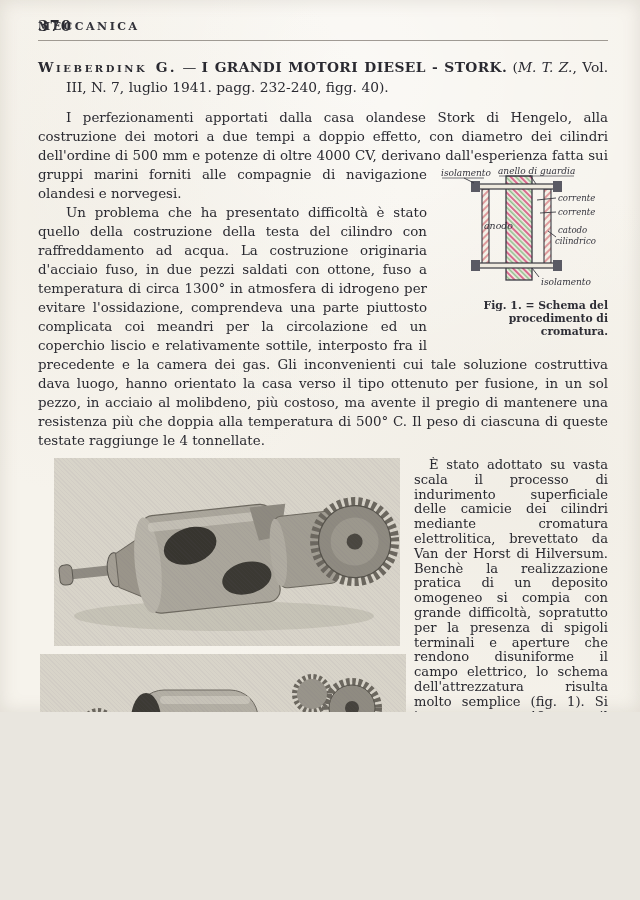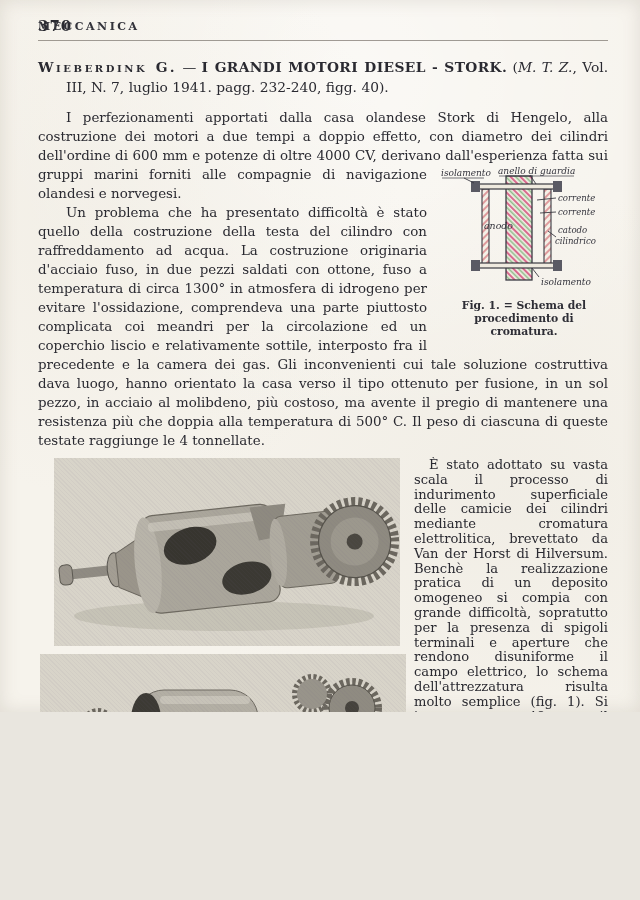--- a/index.html
+++ b/index.html
@@ -33,21 +33,21 @@
   .a-title{font-weight:bold;letter-spacing:.4px;}
   .ref-it{font-style:italic;margin-top:23px;}
   
   .body-text{font-size:13.4px;line-height:19px;text-align:justify;margin:0;}
   .para1{margin-top:11px;text-indent:28px;}
   .para2{text-indent:28px;}
   
   .fig1{display:block;float:right;width:168px;margin:2px 0 0 13px;text-indent:0;}
   .fig1-caption{
     display:block;margin-top:5px;font-size:10.8px;line-height:13px;
-    font-weight:bold;text-align:center;color:#2e2e36;
+    font-weight:bold;text-align:right;color:#2e2e36;
   }
   
   .two-col{display:flex;justify-content:space-between;clear:right;margin-top:8px;}
   .photos-col{width:372px;}
   .photo-wrap{position:relative;display:block;}
   .photo1-wrap{width:346px;height:188px;margin-left:16px;}
   .photo2-wrap{width:366px;height:255px;margin-top:8px;margin-left:2px;}
   .halftone{
     position:absolute;inset:0;pointer-events:none;
     background:repeating-linear-gradient(45deg, rgba(110,95,130,.06) 0 1px, rgba(0,0,0,0) 1px 3px);
@@ -84,21 +84,21 @@
     <div class="rule"></div>
 
     <div class="article-heading">
       <span class="author">Wieberdink G.</span>
       <span class="dash">—</span>
       <span class="a-title">I GRANDI MOTORI DIESEL - STORK.</span>
       <span>(</span><span class="ref-it">M. T. Z.</span><span>, Vol. III, N. 7, luglio 1941. pagg. 232-240, figg. 40).</span>
     </div>
 
     <p class="body-text para1">
-      <span>I perfezionamenti apportati dalla casa olandese Stork di Hengelo, alla costruzione dei motori a due tempi a doppio effetto, con diametro dei cilindri dell'ordine di 600 mm e potenze di oltre 4000 CV, derivano dall'esperienza fatta</span>
+      <span>I perfezionamenti apportati dalla casa olandese Stork di Hengelo, alla costruzione dei motori a due tempi a doppio effetto, con diametro dei cilindri dell'ordine di 500 mm e potenze di oltre 4000 CV, derivano dall'esperienza fatta</span>
       <span class="fig1">
         <svg width="168" height="122" viewBox="0 0 168 122">
           <defs>
             <pattern id="hatchAnode" width="7" height="7" patternUnits="userSpaceOnUse" patternTransform="rotate(-45)">
               <rect width="7" height="7" fill="#f2eee4"></rect>
               <line x1="1" y1="0" x2="1" y2="7" stroke="#d96a8f" stroke-width="2"></line>
               <line x1="4.6" y1="0" x2="4.6" y2="7" stroke="#8fbb8a" stroke-width="1.6"></line>
             </pattern>
             <pattern id="hatchWall" width="5" height="5" patternUnits="userSpaceOnUse" patternTransform="rotate(45)">
               <rect width="5" height="5" fill="#f4f0e7"></rect>

